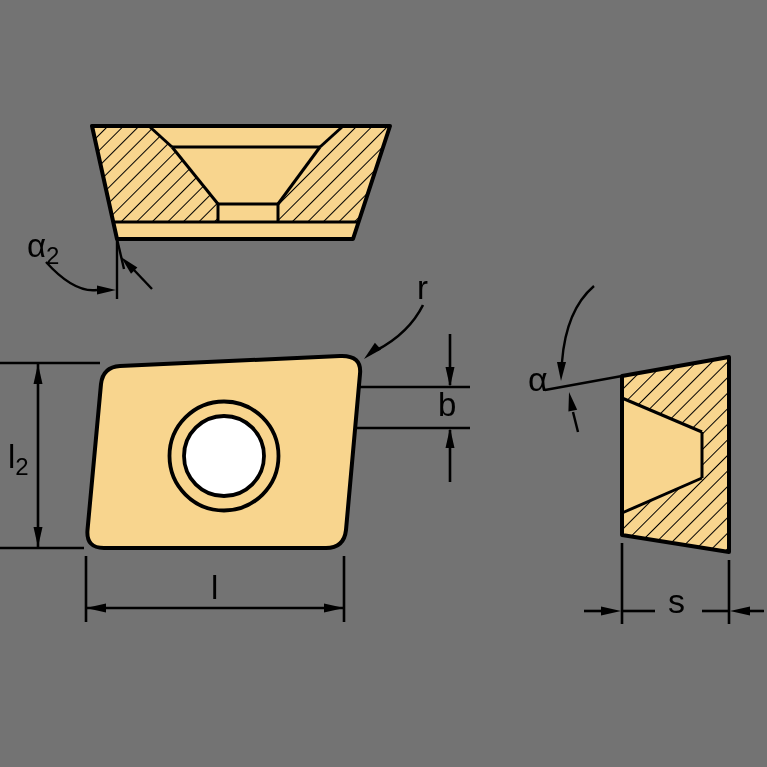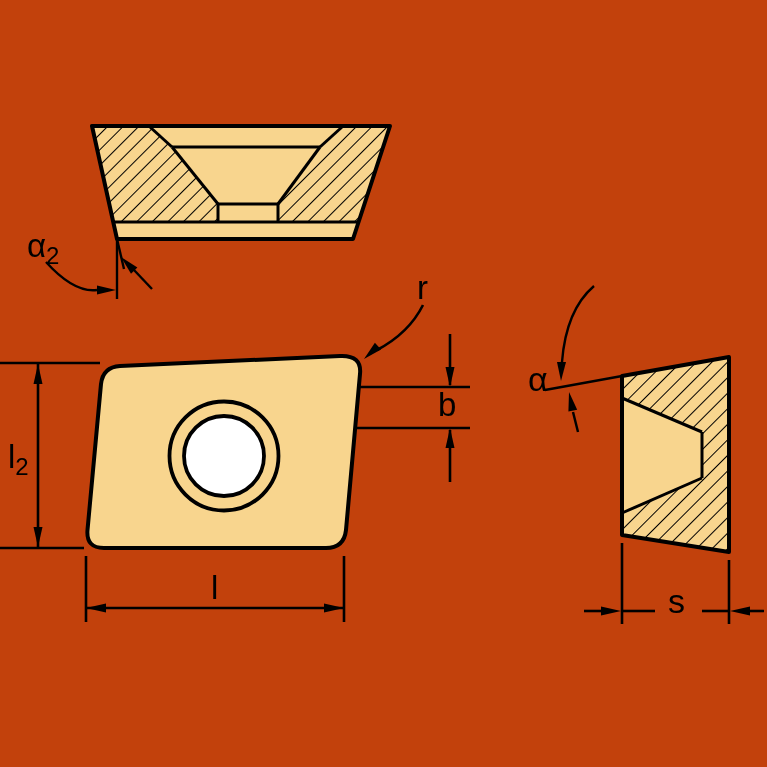--- a/index.html
+++ b/index.html
@@ -4,21 +4,21 @@
 <style>
   html, body {
     margin: 0;
     padding: 0;
     background: #ffffff;
   }
   .canvas {
     position: relative;
     width: 767px;
     height: 767px;
-    background: #c2410c;
+    background: #737373;
     overflow: hidden;
   }
   svg { display: block; }
   text {
     font-family: "Liberation Sans", "DejaVu Sans", sans-serif;
     fill: #000000;
   }
 </style>
 </head>
 <body>

